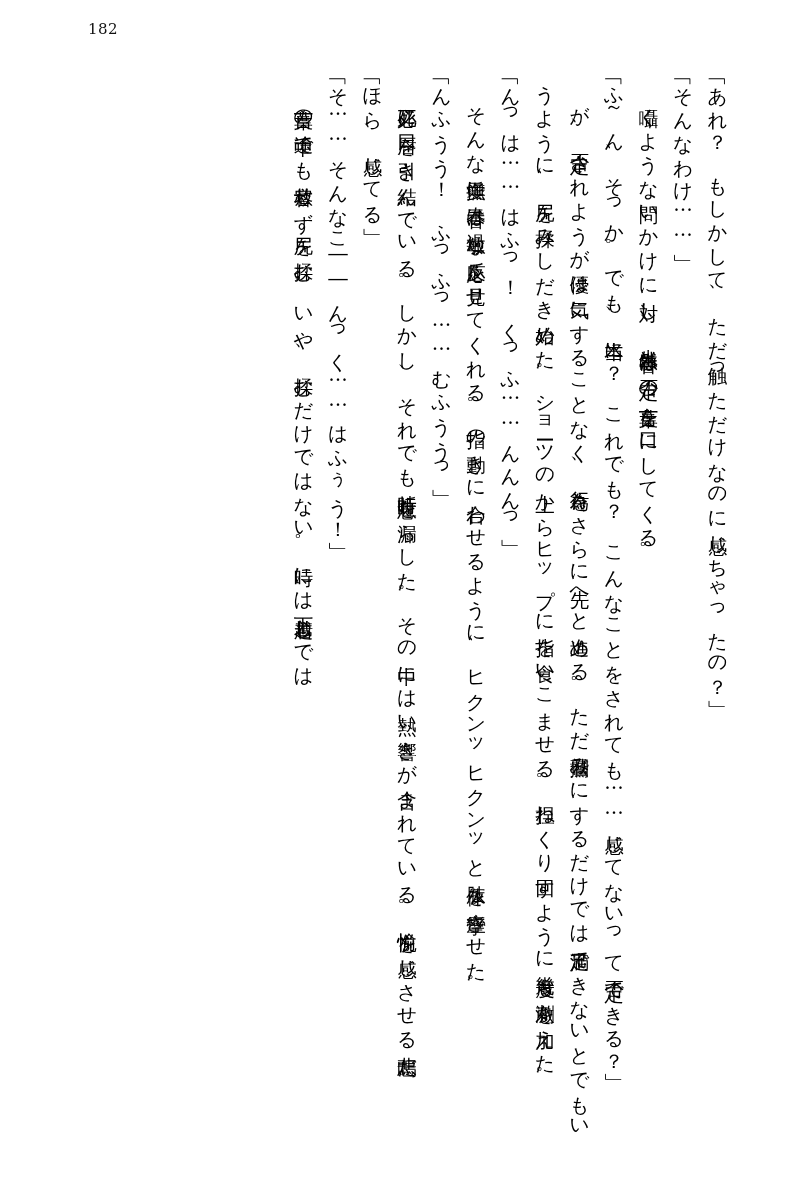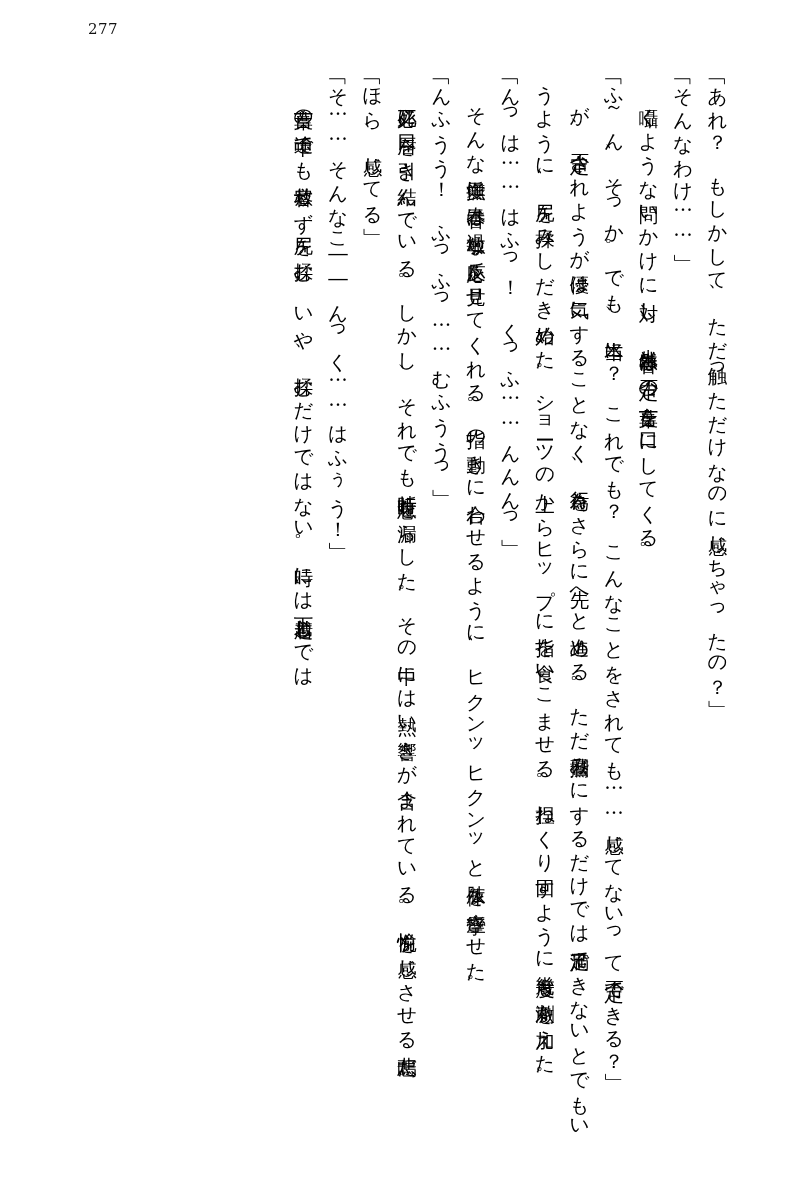--- a/index.html
+++ b/index.html
@@ -63,21 +63,21 @@
   
   .text-block p {
     display: block;
   }
 </style>
 </head>
 <body>
 
 <div class="page">
 
-  <div class="page-number">277</div>
+  <div class="page-number">182</div>
 
   <div class="text-block">
     <p class="para">「あれ？　もしかして、ただ触っただけなのに感じちゃったの？」</p>
     <p class="para">「そんなわけ……」</p>
     <p class="para">　囁くような問いかけに対し、当然春香は否定の言葉を口にしてくる。</p>
     <p class="para">「ふ～ん、そっか。でも、本当に？　これでも？　こんなことをされても……感じてないって否定できる？」</p>
     <p class="para">　が、否定されようが優は気にすることなく、行為をさらに先へと進める。ただ鷲摑みにするだけでは満足できないとでもいうように、尻を揉みしだき始めた。ショーツの上からヒップに指を食いこませる。捏ねくり回すように幾度も刺激を加えた。</p>
     <p class="para">「んっは……はふっ！　くっふ……んんんっ」</p>
     <p class="para">　そんな愛撫に春香は過敏な反応を見せてくれる。指の動きに合わせるように、ヒクンッヒクンッと肢体を痙攣させた。</p>
     <p class="para">「んふうう！　ふっふっ……むふううっ」</p>

